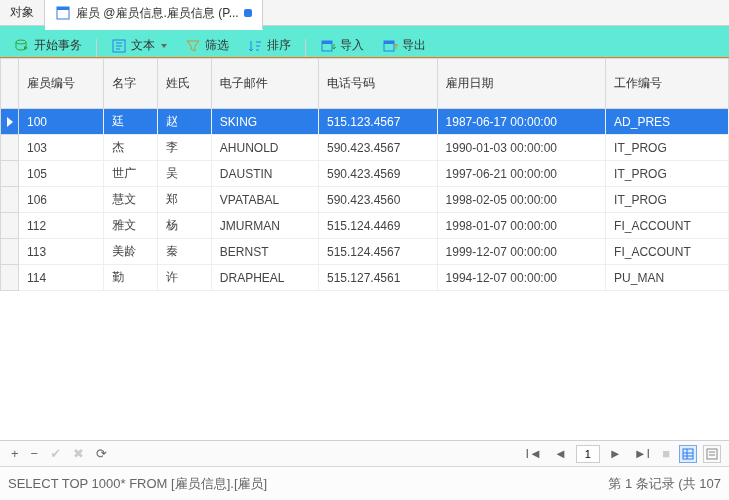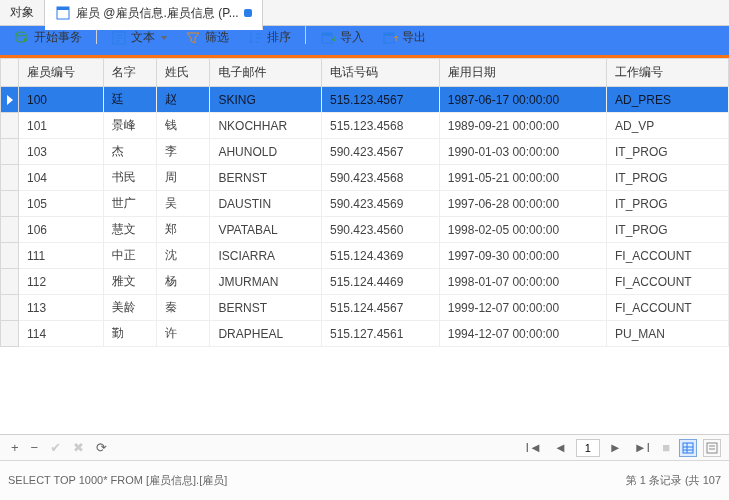--- a/index.html
+++ b/index.html
@@ -1,43 +1,43 @@
 <!DOCTYPE html>
 <html><head>
 <meta charset="utf-8">
 <style>
 *{box-sizing:border-box;margin:0;padding:0}
 body{font-family:"Microsoft YaHei","Segoe UI",Arial,sans-serif;font-size:12px;color:#333;background:#fff;width:729px;height:500px;overflow:hidden;display:flex;flex-direction:column}
 .tabbar{display:flex;align-items:center;height:26px;border-bottom:1px solid #d0d0d0;background:#f5f5f5}
 .tab{padding:16px 10px;height:26px;display:flex;align-items:center;gap:5px;border-right:1px solid #d0d0d0;cursor:pointer}
 .tab.active{background:#fff;border-bottom:1px solid #fff;position:relative;top:1px}
 .tab .dot{width:8px;height:8px;background:#2b7de9;border-radius:2px}
-.toolbar{display:flex;align-items:flex-start;height:32px;padding:0 8px;gap:6px;border-bottom:3px solid #f97316;background:#3b82f6}
+.toolbar{display:flex;align-items:flex-end;height:32px;padding:0 8px;gap:6px;border-bottom:1px solid #f97316;background:#5eead4}
 .tbtn{display:flex;align-items:center;gap:4px;padding:3px 6px;border-radius:3px;cursor:pointer}
 .tsep{width:1px;height:18px;background:#d0d0d0;margin:0 2px}
 .icon{width:16px;height:16px;display:flex;align-items:center;justify-content:center}
 .dd{width:0;height:0;border-left:3px solid transparent;border-right:3px solid transparent;border-top:4px solid #666;margin-left:2px}
 .grid{flex:1;overflow:auto;position:relative}
 table{border-collapse:collapse;width:100%;font-size:12px}
-th{background:#f5f5f5;text-align:left;padding:5px 8px;border:1px solid #d8d8d8;font-weight:normal;color:#333;position:sticky;top:0;white-space:nowrap}
+th{background:#f5f5f5;text-align:left;padding:16px 8px;border:1px solid #d8d8d8;font-weight:normal;color:#333;position:sticky;top:0;white-space:nowrap}
 th.rowhead{width:18px;padding:0}
 td{padding:4px 8px;border:1px solid #eee;white-space:nowrap;color:#444}
 td.rowhead{width:18px;background:#f5f5f5;border:1px solid #d8d8d8;padding:0;text-align:center}
-tr.selected td{background:#2b7de9;color:#0f172a}
+tr.selected td{background:#2b7de9;color:#ffffff}
 tr.selected td.rowhead{background:#2b7de9}
 tr.selected .tri{border-left-color:#fff}
 .tri{width:0;height:0;border-top:5px solid transparent;border-bottom:5px solid transparent;border-left:6px solid #333;margin:0 auto}
 .navbar{height:26px;border-top:1px solid #d0d0d0;display:flex;align-items:center;padding:0 8px;gap:6px;background:#fafafa;color:#777}
 .navbar .spacer{flex:1}
 .navbtn{cursor:pointer;color:#666;font-size:13px;padding:0 3px}
 .navbtn.disabled{color:#ccc}
 .pagein{width:24px;height:18px;border:1px solid #ccc;text-align:center;font-size:11px}
 .viewbtn{width:18px;height:18px;border:1px solid #ccc;display:flex;align-items:center;justify-content:center;cursor:pointer}
 .viewbtn.active{background:#e0ecff;border-color:#7aa7e0}
-.status{height:40px;border-top:1px solid #d8d8d8;display:flex;align-items:center;padding:0 8px;font-size:11px;color:#666;background:#fcfcfc}
+.status{height:34px;border-top:1px solid #d8d8d8;display:flex;align-items:center;padding:0 8px;font-size:13px;color:#666;background:#fcfcfc}
 .status .spacer{flex:1}
 svg{display:block}
 </style>
 </head>
 <body>
 
 <div class="tabbar">
   <div class="tab">
       <span>对象</span>
     </div>
@@ -136,77 +136,47 @@
           <td>100</td>
           <td>廷</td>
           <td>赵</td>
           <td>SKING</td>
           <td>515.123.4567</td>
           <td>1987-06-17 00:00:00</td>
           <td>AD_PRES</td>
         </tr>
         <tr>
           <td class="rowhead"></td>
-          <td>101</td>
-          <td>景峰</td>
-          <td>钱</td>
-          <td>NKOCHHAR</td>
-          <td>515.123.4568</td>
-          <td>1989-09-21 00:00:00</td>
-          <td>AD_VP</td>
-        </tr>
-        <tr>
-          <td class="rowhead"></td>
           <td>103</td>
           <td>杰</td>
           <td>李</td>
           <td>AHUNOLD</td>
           <td>590.423.4567</td>
           <td>1990-01-03 00:00:00</td>
           <td>IT_PROG</td>
         </tr>
         <tr>
           <td class="rowhead"></td>
-          <td>104</td>
-          <td>书民</td>
-          <td>周</td>
-          <td>BERNST</td>
-          <td>590.423.4568</td>
-          <td>1991-05-21 00:00:00</td>
-          <td>IT_PROG</td>
-        </tr>
-        <tr>
-          <td class="rowhead"></td>
           <td>105</td>
           <td>世广</td>
           <td>吴</td>
           <td>DAUSTIN</td>
           <td>590.423.4569</td>
-          <td>1997-06-28 00:00:00</td>
+          <td>1997-06-21 00:00:00</td>
           <td>IT_PROG</td>
         </tr>
         <tr>
           <td class="rowhead"></td>
           <td>106</td>
           <td>慧文</td>
           <td>郑</td>
           <td>VPATABAL</td>
           <td>590.423.4560</td>
           <td>1998-02-05 00:00:00</td>
           <td>IT_PROG</td>
-        </tr>
-        <tr>
-          <td class="rowhead"></td>
-          <td>111</td>
-          <td>中正</td>
-          <td>沈</td>
-          <td>ISCIARRA</td>
-          <td>515.124.4369</td>
-          <td>1997-09-30 00:00:00</td>
-          <td>FI_ACCOUNT</td>
         </tr>
         <tr>
           <td class="rowhead"></td>
           <td>112</td>
           <td>雅文</td>
           <td>杨</td>
           <td>JMURMAN</td>
           <td>515.124.4469</td>
           <td>1998-01-07 00:00:00</td>
           <td>FI_ACCOUNT</td>

